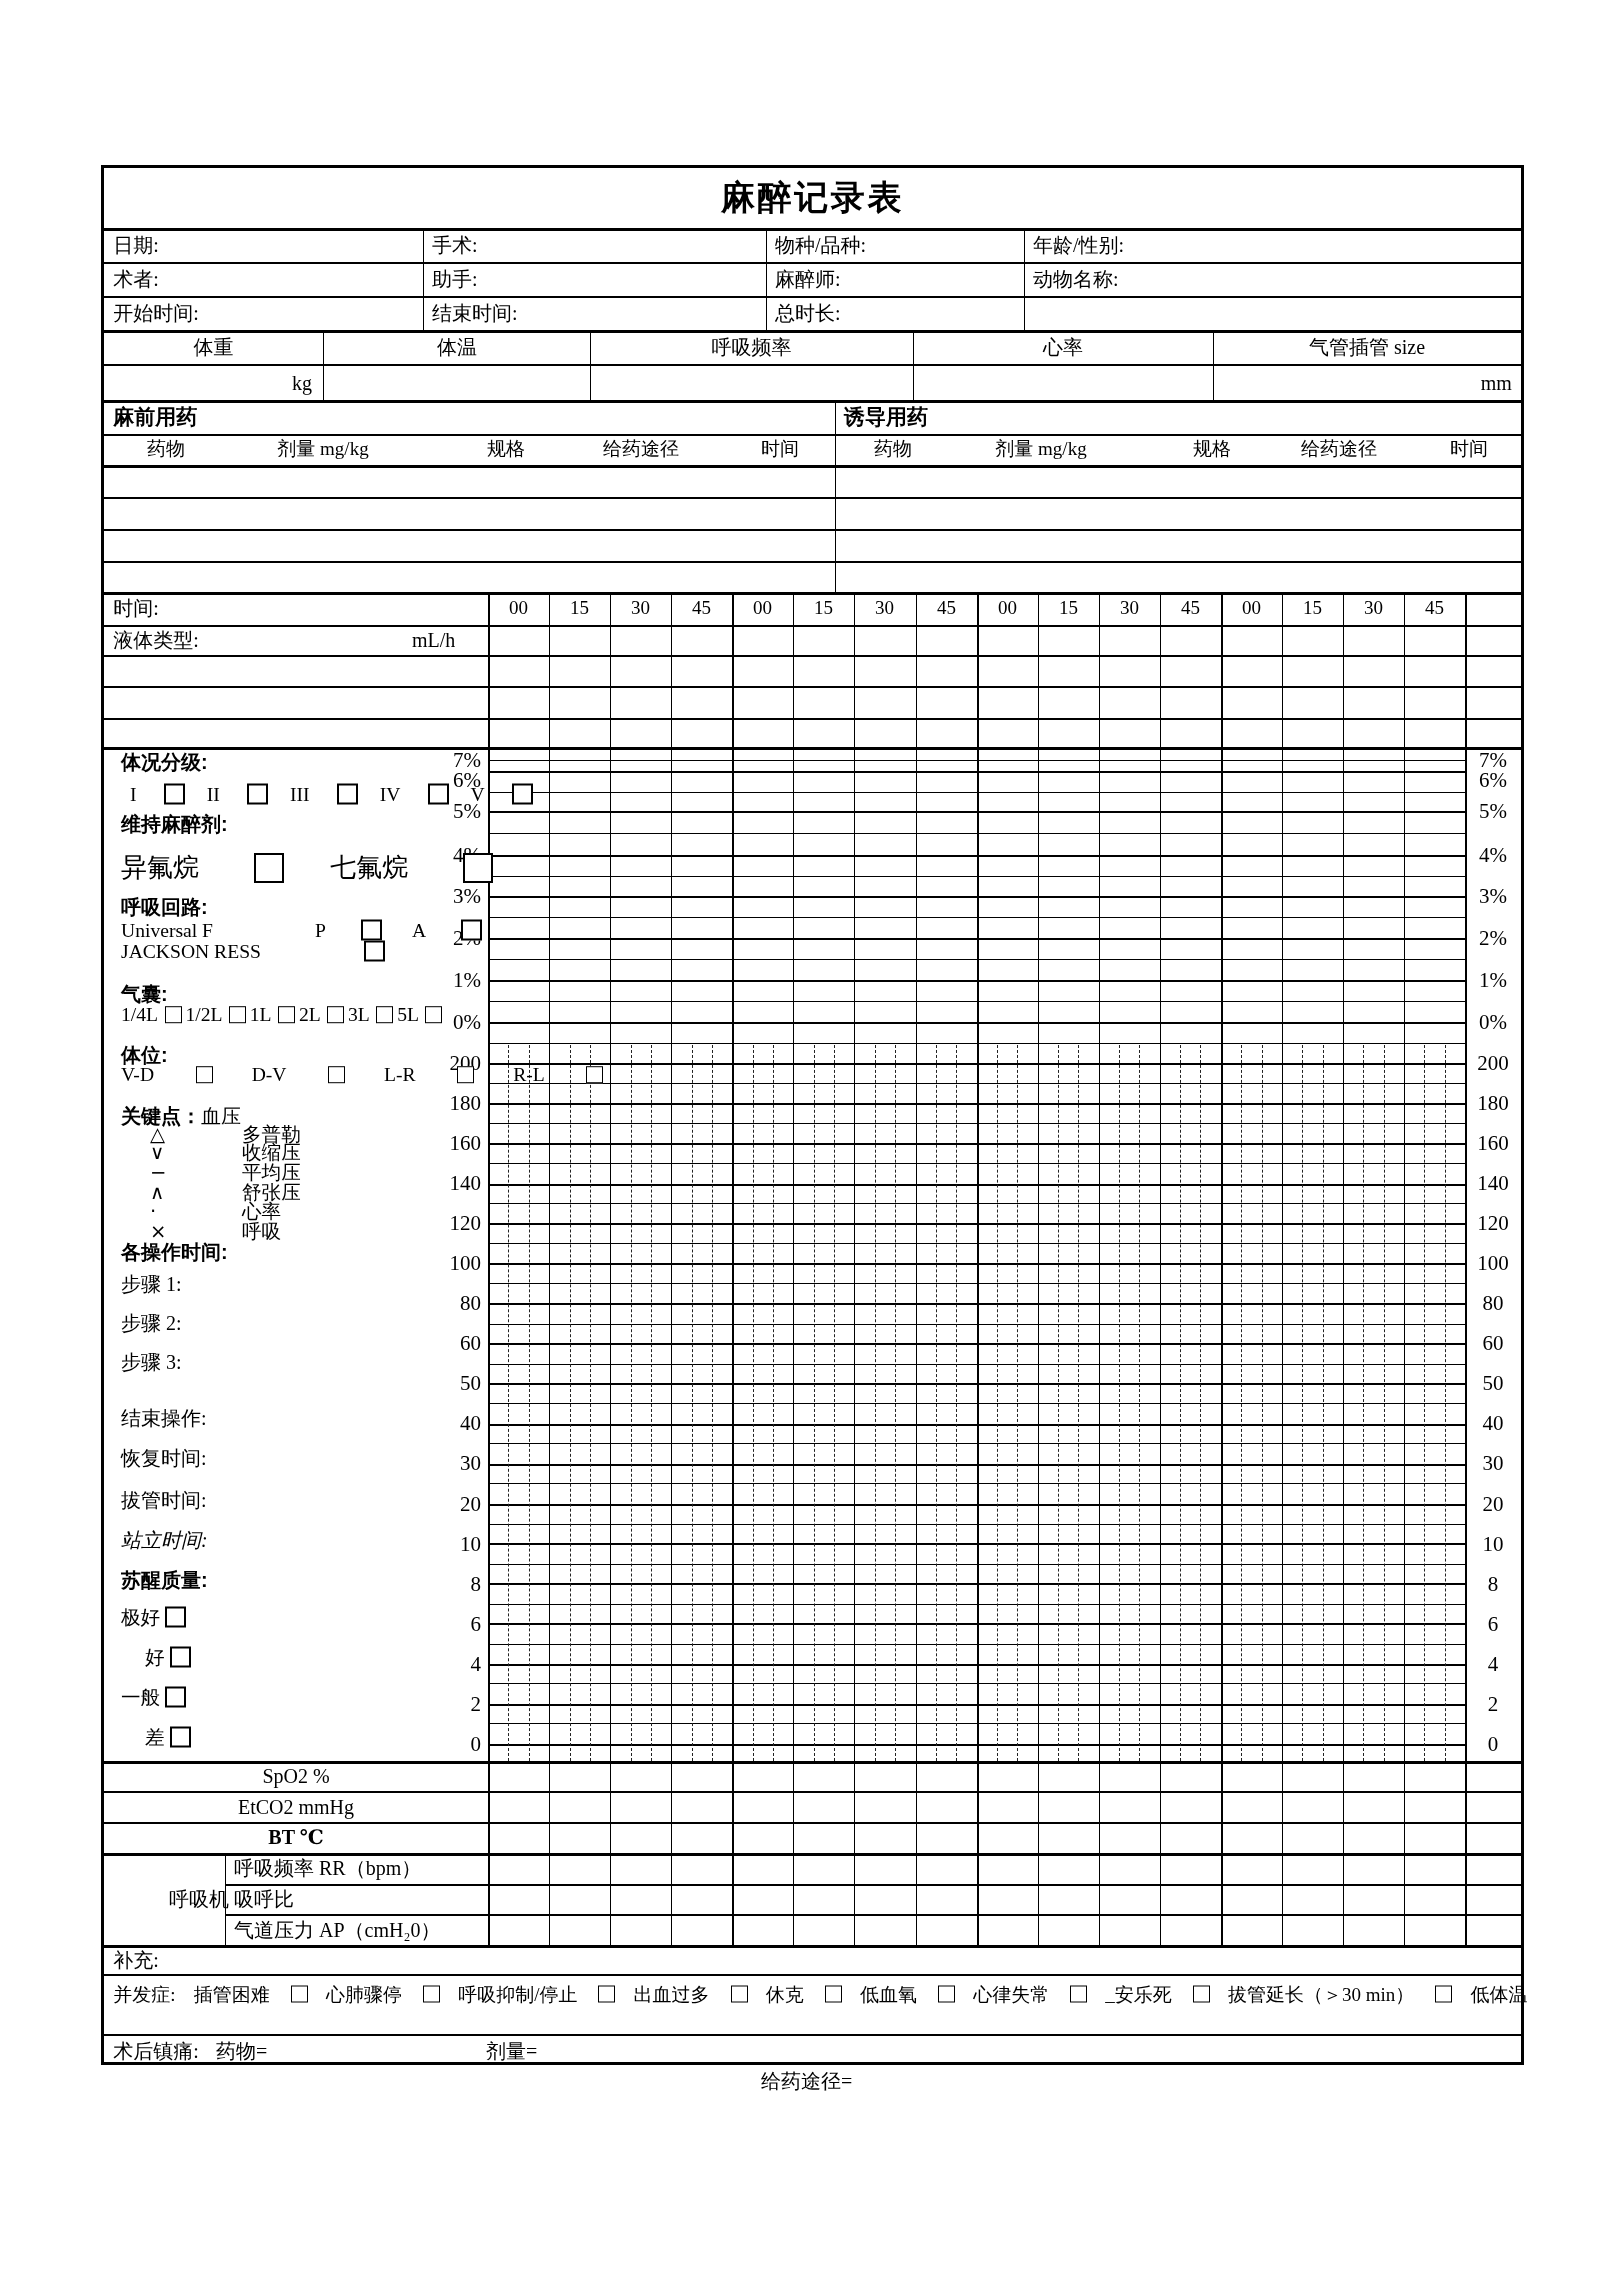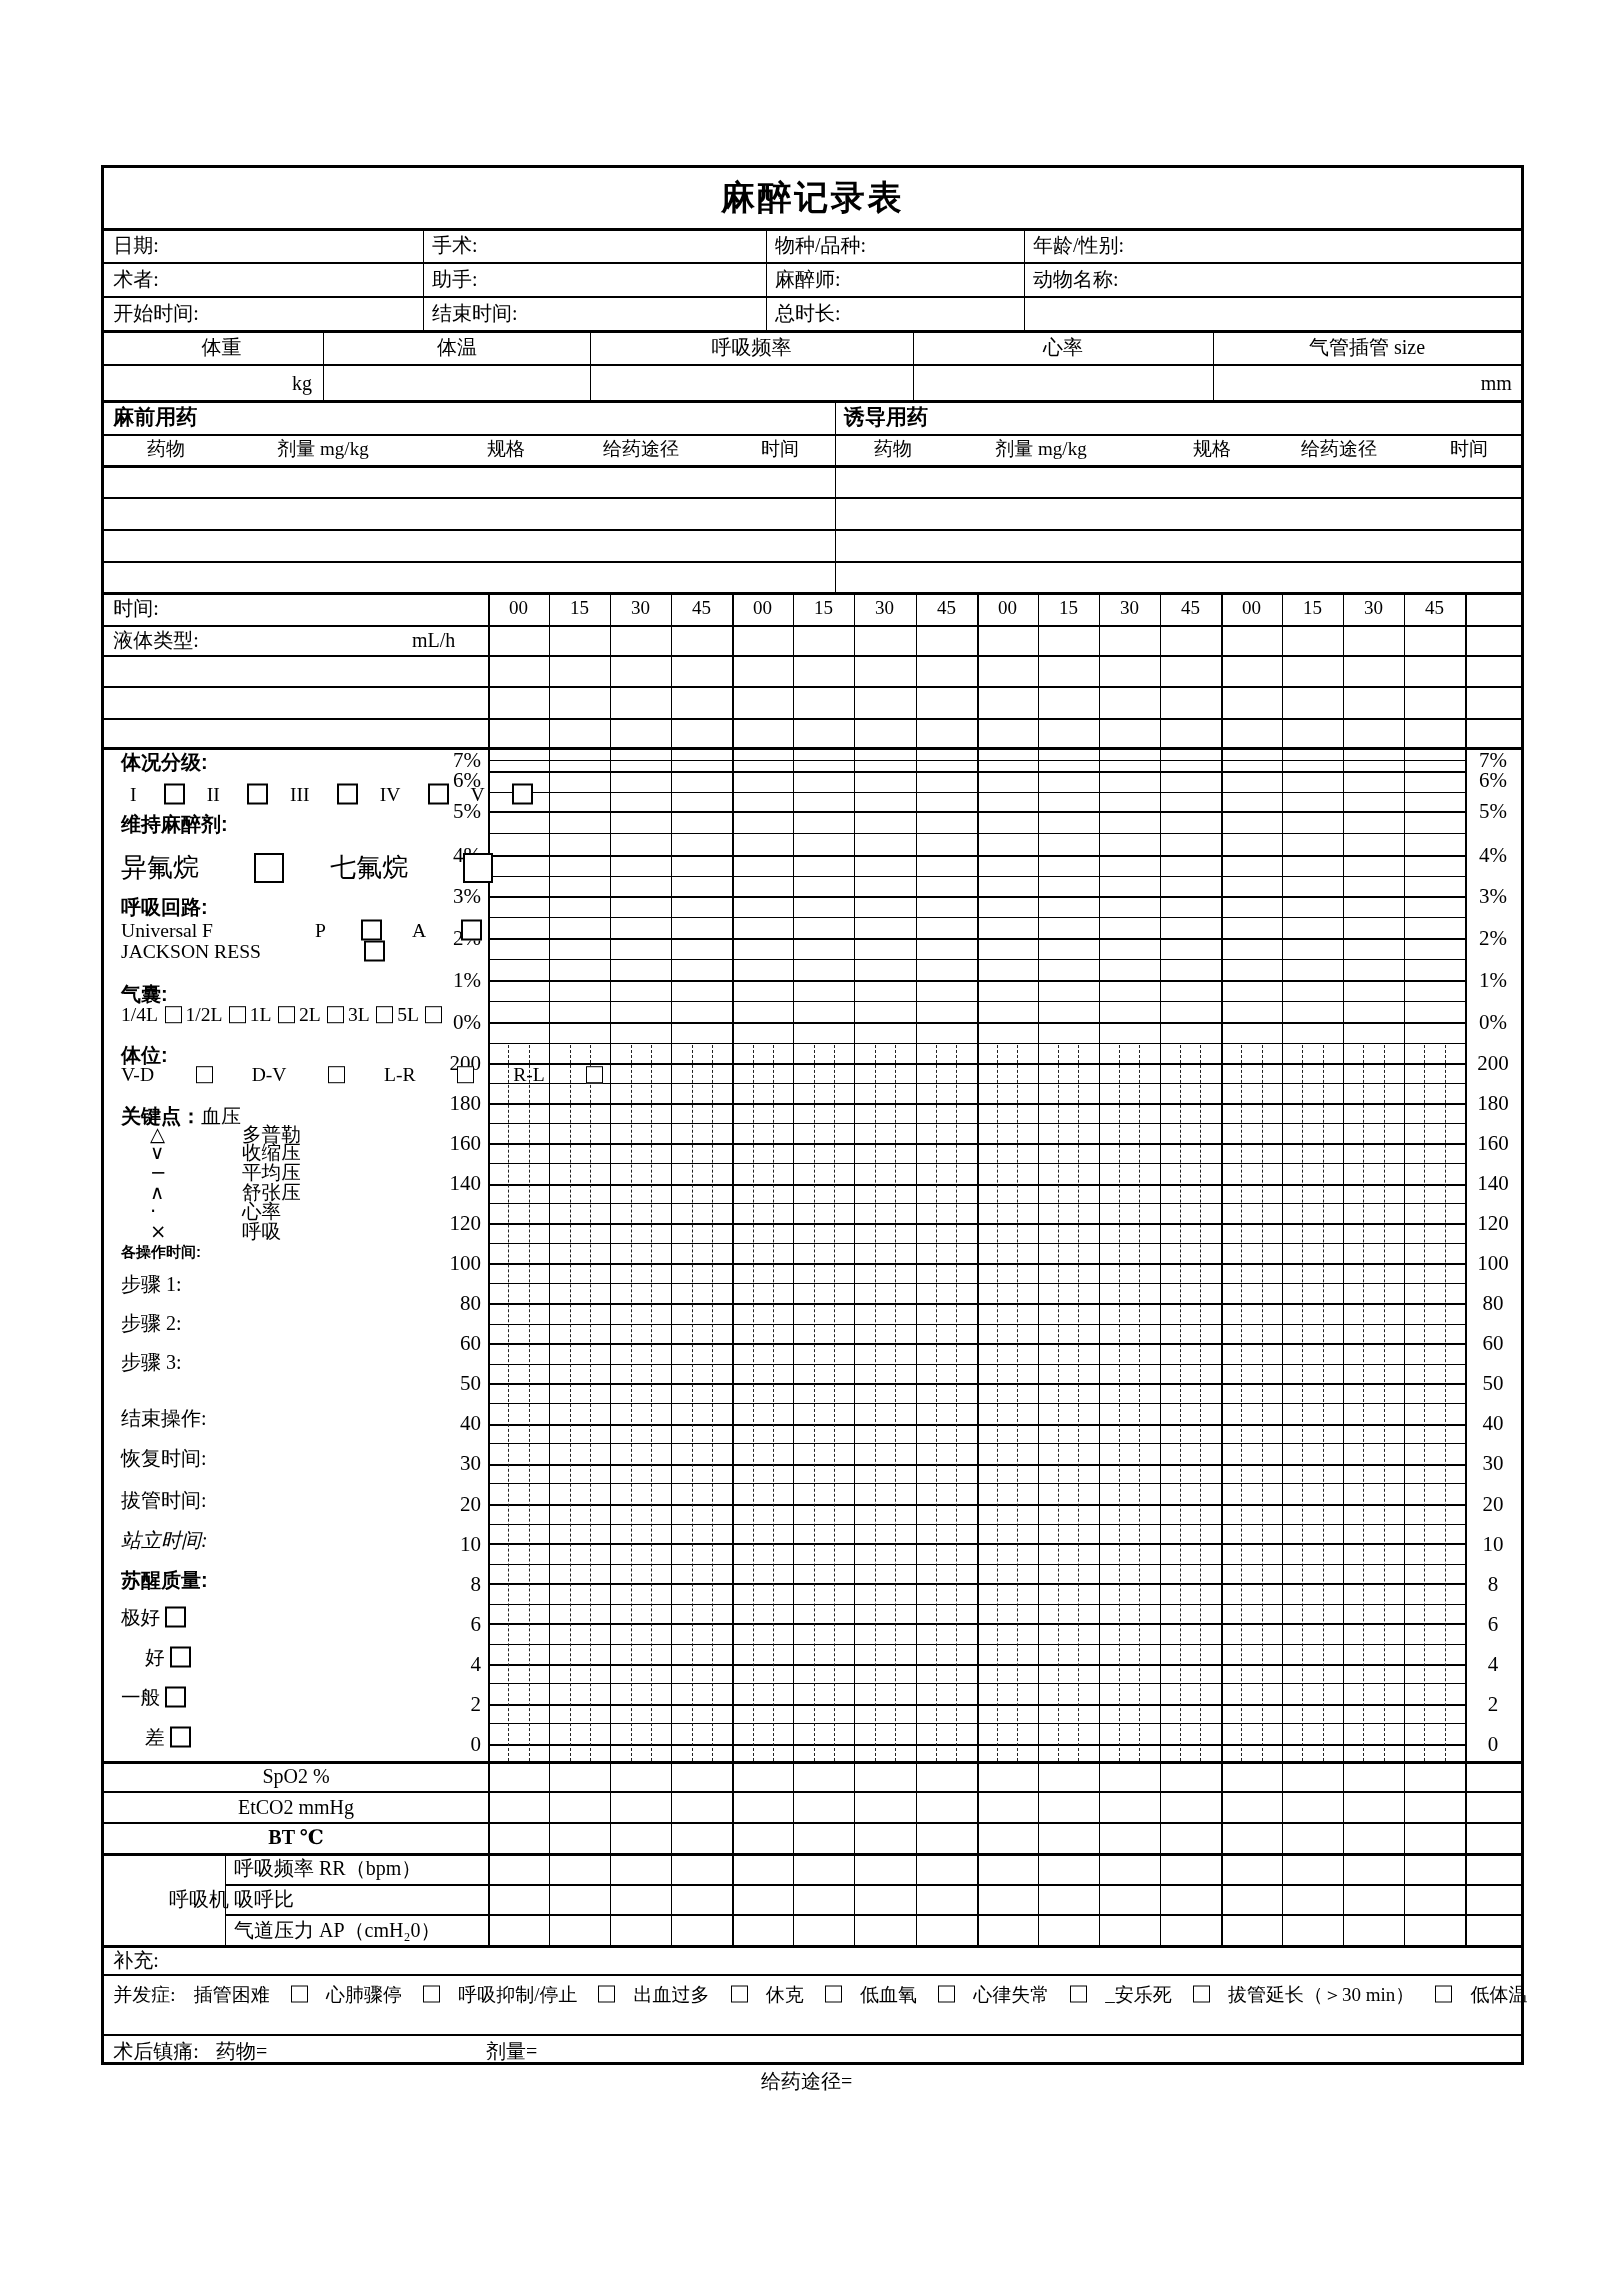--- a/index.html
+++ b/index.html
@@ -119,21 +119,21 @@
       <div class="txt" style="left: 328px; top: 77px;">手术:</div>
       <div class="txt" style="left: 671px; top: 77px;">物种/品种:</div>
       <div class="txt" style="left: 929px; top: 77px;">年龄/性别:</div>
       <div class="txt" style="left: 9.2px; top: 111px;">术者:</div>
       <div class="txt" style="left: 328px; top: 111px;">助手:</div>
       <div class="txt" style="left: 671px; top: 111px;">麻醉师:</div>
       <div class="txt" style="left: 929px; top: 111px;">动物名称:</div>
       <div class="txt" style="left: 9.2px; top: 145px;">开始时间:</div>
       <div class="txt" style="left: 328px; top: 145px;">结束时间:</div>
       <div class="txt" style="left: 671px; top: 145px;">总时长:</div>
-      <div class="txt ctr" style="left: 0px; top: 179px; width: 219px; padding-left: 8px;">体重</div>
+      <div class="txt ctr" style="left: 0px; top: 179px; width: 219px;">体重</div>
       <div class="txt ctr" style="left: 219px; top: 179px; width: 268px;">体温</div>
       <div class="txt ctr" style="left: 486px; top: 179px; width: 323px;">呼吸频率</div>
       <div class="txt ctr" style="left: 809px; top: 179px; width: 300px;">心率</div>
       <div class="txt ctr" style="left: 1109px; top: 179px; width: 308px;">气管插管  size</div>
       <div class="txt" style="right: 1209px; top: 215px;">kg</div>
       <div class="txt" style="right: 9.2px; top: 215px;">mm</div>
       <div class="txt b" style="left: 9.2px; top: 249px; font-size: 21px;">麻前用药</div>
       <div class="txt b" style="left: 740px; top: 249px; font-size: 21px;">诱导用药</div>
       <div class="txt" style="left: 62px; top: 281px; font-size: 19px; transform: translate(-50%, -50%);">药物</div>
       <div class="txt" style="left: 789px; top: 281px; font-size: 19px; transform: translate(-50%, -50%);">药物</div>
@@ -375,21 +375,21 @@
         <span style="margin-left: 33px;">舒张压</span>
       </div>
       <div class="optline" style="left: 46px; top: 1044px; gap: 0px;">
         <span style="font-family: &quot;DejaVu Sans&quot;, sans-serif; display: inline-block; width: 59px;">·</span>
         <span style="margin-left: 33px;">心率</span>
       </div>
       <div class="optline" style="left: 46px; top: 1064px; gap: 0px;">
         <span style="font-family: &quot;DejaVu Sans&quot;, sans-serif; display: inline-block; width: 59px;">×</span>
         <span style="margin-left: 33px;">呼吸</span>
       </div>
-      <div class="txt b" style="left: 17px; top: 1084px; font-size: 15px;">各操作时间:</div>
+      <div class="txt b" style="left: 17px; top: 1084px; font-size: 20px;">各操作时间:</div>
       <div class="txt" style="left: 17px; top: 1116px;">步骤 1:</div>
       <div class="txt" style="left: 17px; top: 1155px;">步骤 2:</div>
       <div class="txt" style="left: 17px; top: 1194px;">步骤 3:</div>
       <div class="txt" style="left: 17px; top: 1250px;">结束操作:</div>
       <div class="txt" style="left: 17px; top: 1290px;">恢复时间:</div>
       <div class="txt" style="left: 17px; top: 1332px;">拔管时间:</div>
       <div class="txt" style="left: 17px; top: 1372px; font-style: italic;">站立时间:</div>
       <div class="txt b" style="left: 17px; top: 1412px; font-size: 20px;">苏醒质量:</div>
       <div class="optline" style="left: 17px; top: 1449px; gap: 0px;">
         <span>极好</span>

